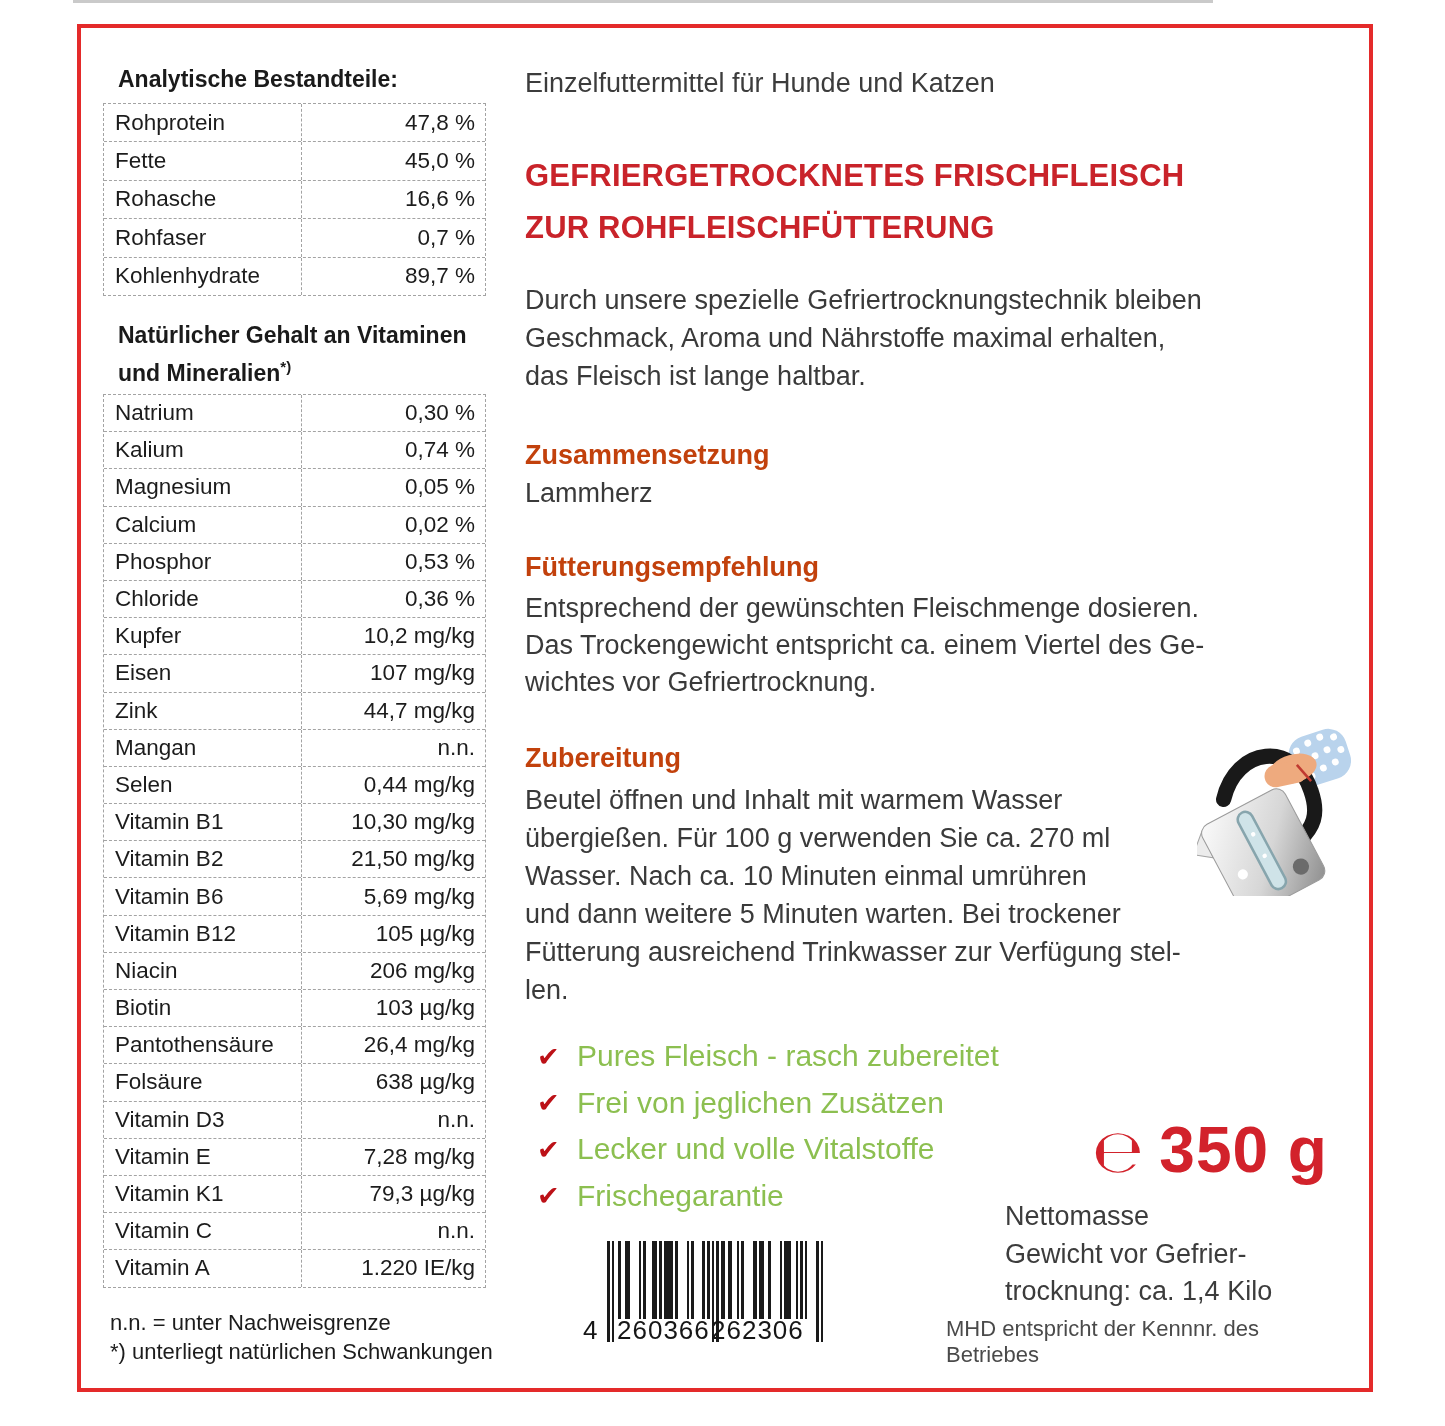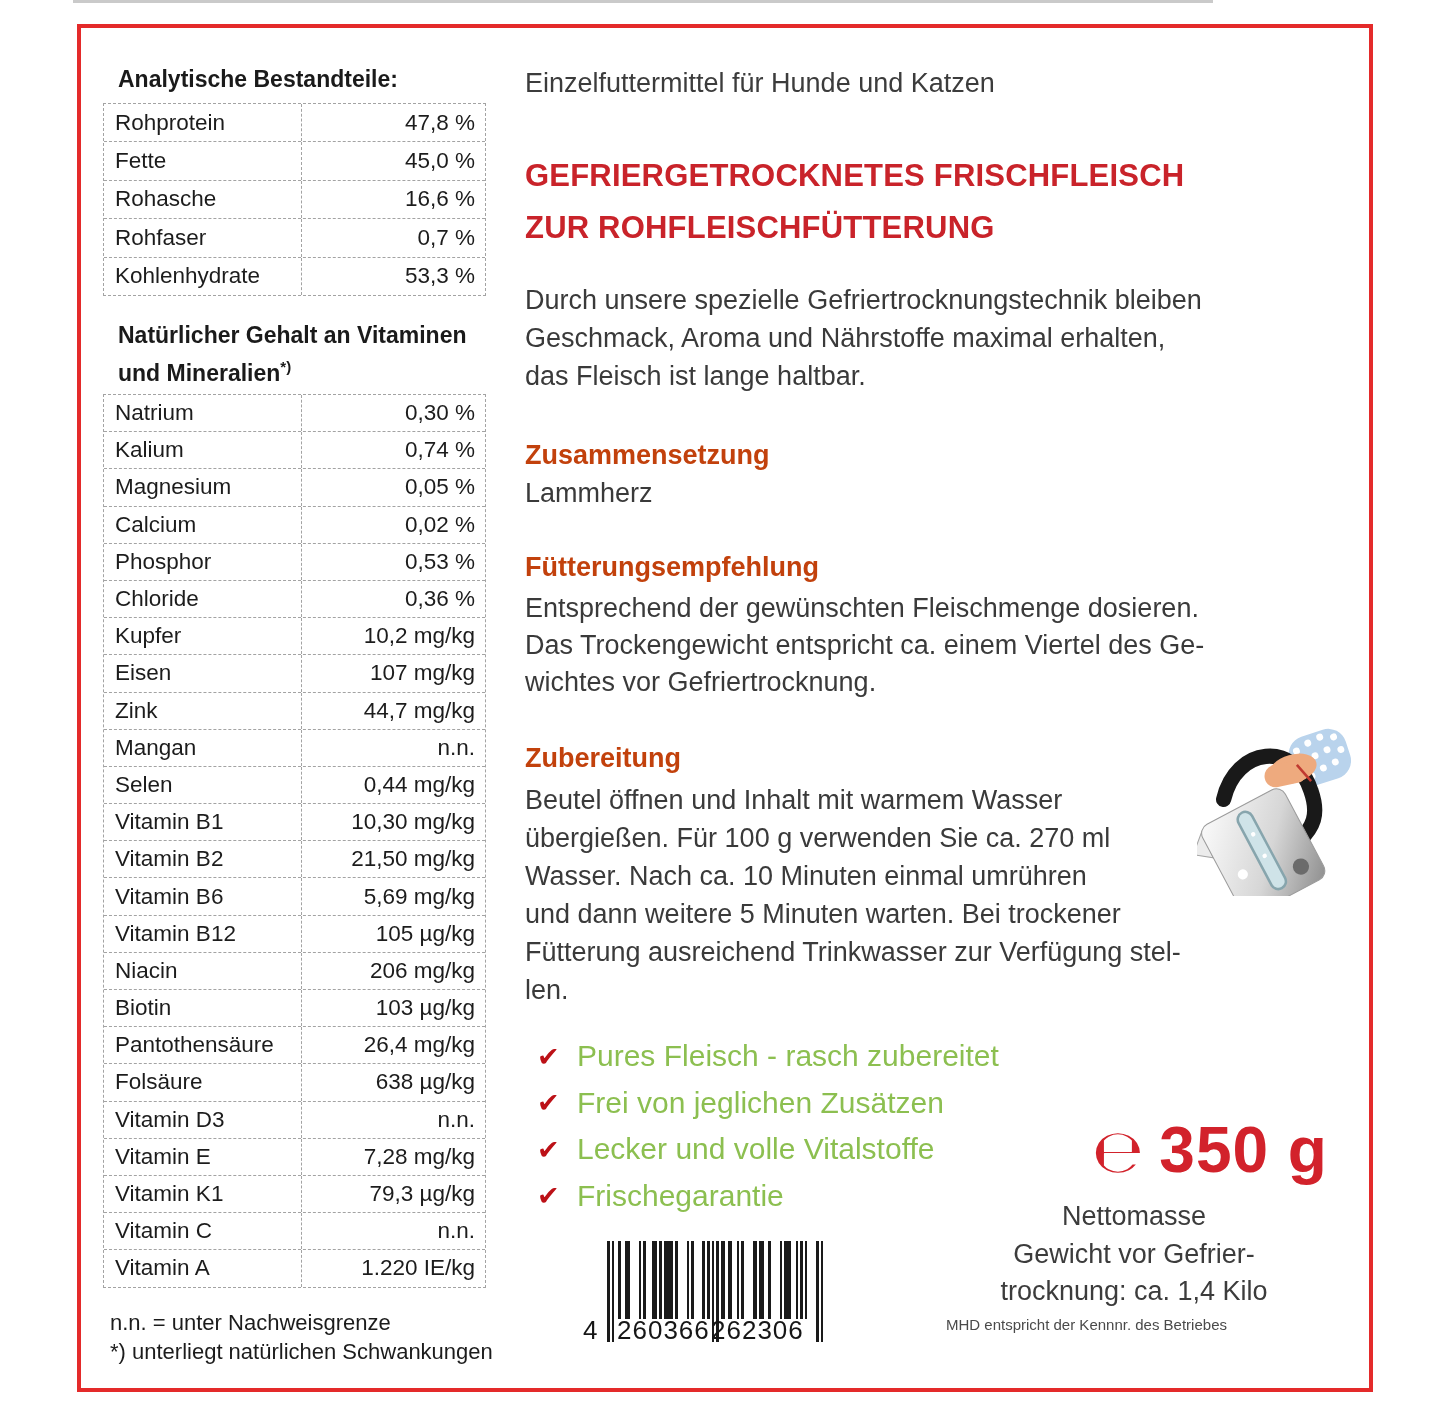--- a/index.html
+++ b/index.html
@@ -45,22 +45,22 @@
   .barcode{left:585px;top:1241px;width:250px;height:122px;}
   .bc-svg{position:absolute;left:22px;top:0;}
   .bc-digit{position:absolute;top:74px;font-size:26px;color:#161616;letter-spacing:1px;}
   .bc-first{left:-2px;}
   .bc-left{left:32px;width:92px;text-align:center;}
   .bc-right{left:126px;width:92px;text-align:center;}
 
   .e-weight{left:1092px;top:1113px;display:flex;align-items:baseline;color:var(--weight_red);}
   .e-sym{font-size:60px;font-weight:bold;font-family:"DejaVu Sans",sans-serif;}
   .e-num{font-size:64px;font-weight:bold;margin-left:16px;letter-spacing:1px;}
-  .net-block{left:978px;top:1198px;width:312px;text-align:center;font-size:27px;line-height:37.5px;color:#3c3c3c;}
-  .mhd{left:946px;top:1316px;width:362px;font-size:15px;color:#4a4a4a;}
+  .net-block{left:1005px;top:1198px;width:312px;text-align:left;font-size:27px;line-height:37.5px;color:#3c3c3c;}
+  .mhd{left:946px;top:1316px;width:362px;font-size:22px;color:#4a4a4a;}
 </style>
 </head>
 <body>
 
 <div class="abs photo-edge"></div>
 <div class="abs label-frame"></div>
 
 <div class="abs analytics-title">Analytische Bestandteile:</div>
 <div class="abs nutri-table table1">
     <div class="t-row">
@@ -74,21 +74,21 @@
     <div class="t-row">
       <div class="t-label">Rohasche</div>
       <div class="t-value">16,6 %</div>
     </div>
     <div class="t-row">
       <div class="t-label">Rohfaser</div>
       <div class="t-value">0,7 %</div>
     </div>
     <div class="t-row">
       <div class="t-label">Kohlenhydrate</div>
-      <div class="t-value">53,3 %</div>
+      <div class="t-value">89,7 %</div>
     </div>
   </div>
 
 <div class="abs vitamins-title">
   <span>Natürlicher Gehalt an Vitaminen</span><br>
   <span>und Mineralien</span><sup>*)</sup>
 </div>
 <div class="abs nutri-table table2">
     <div class="t-row">
       <div class="t-label">Natrium</div>

